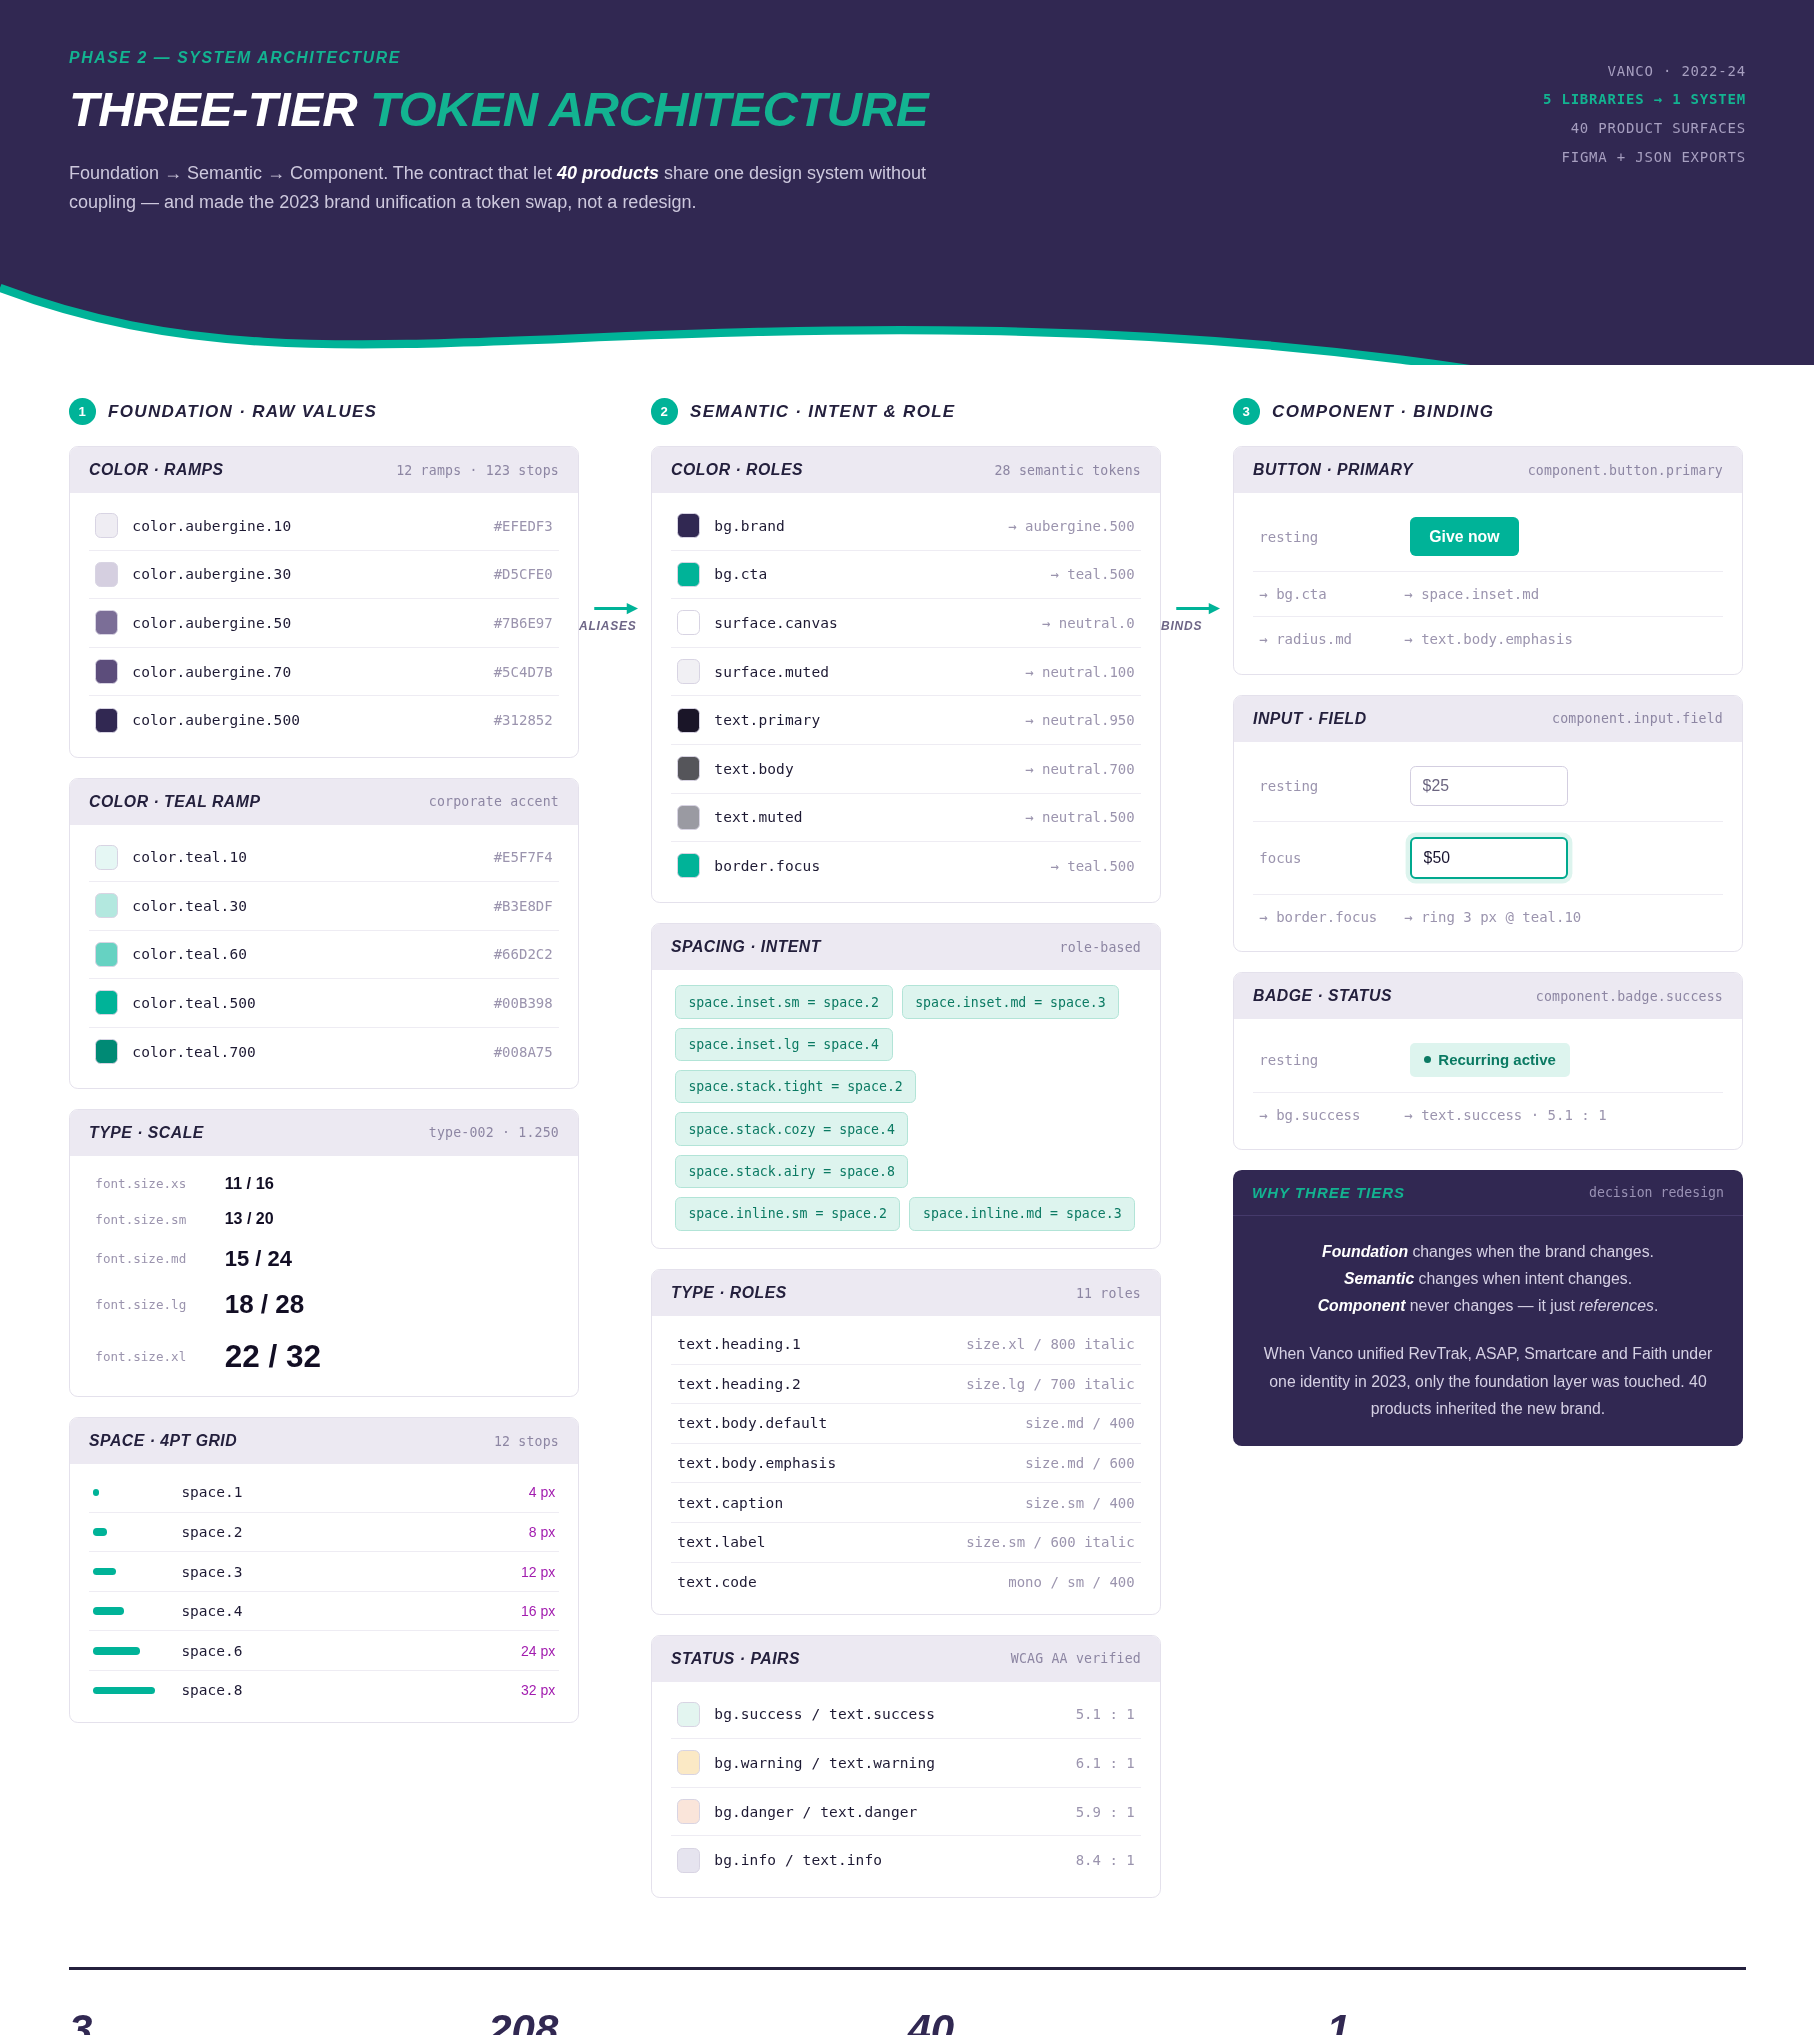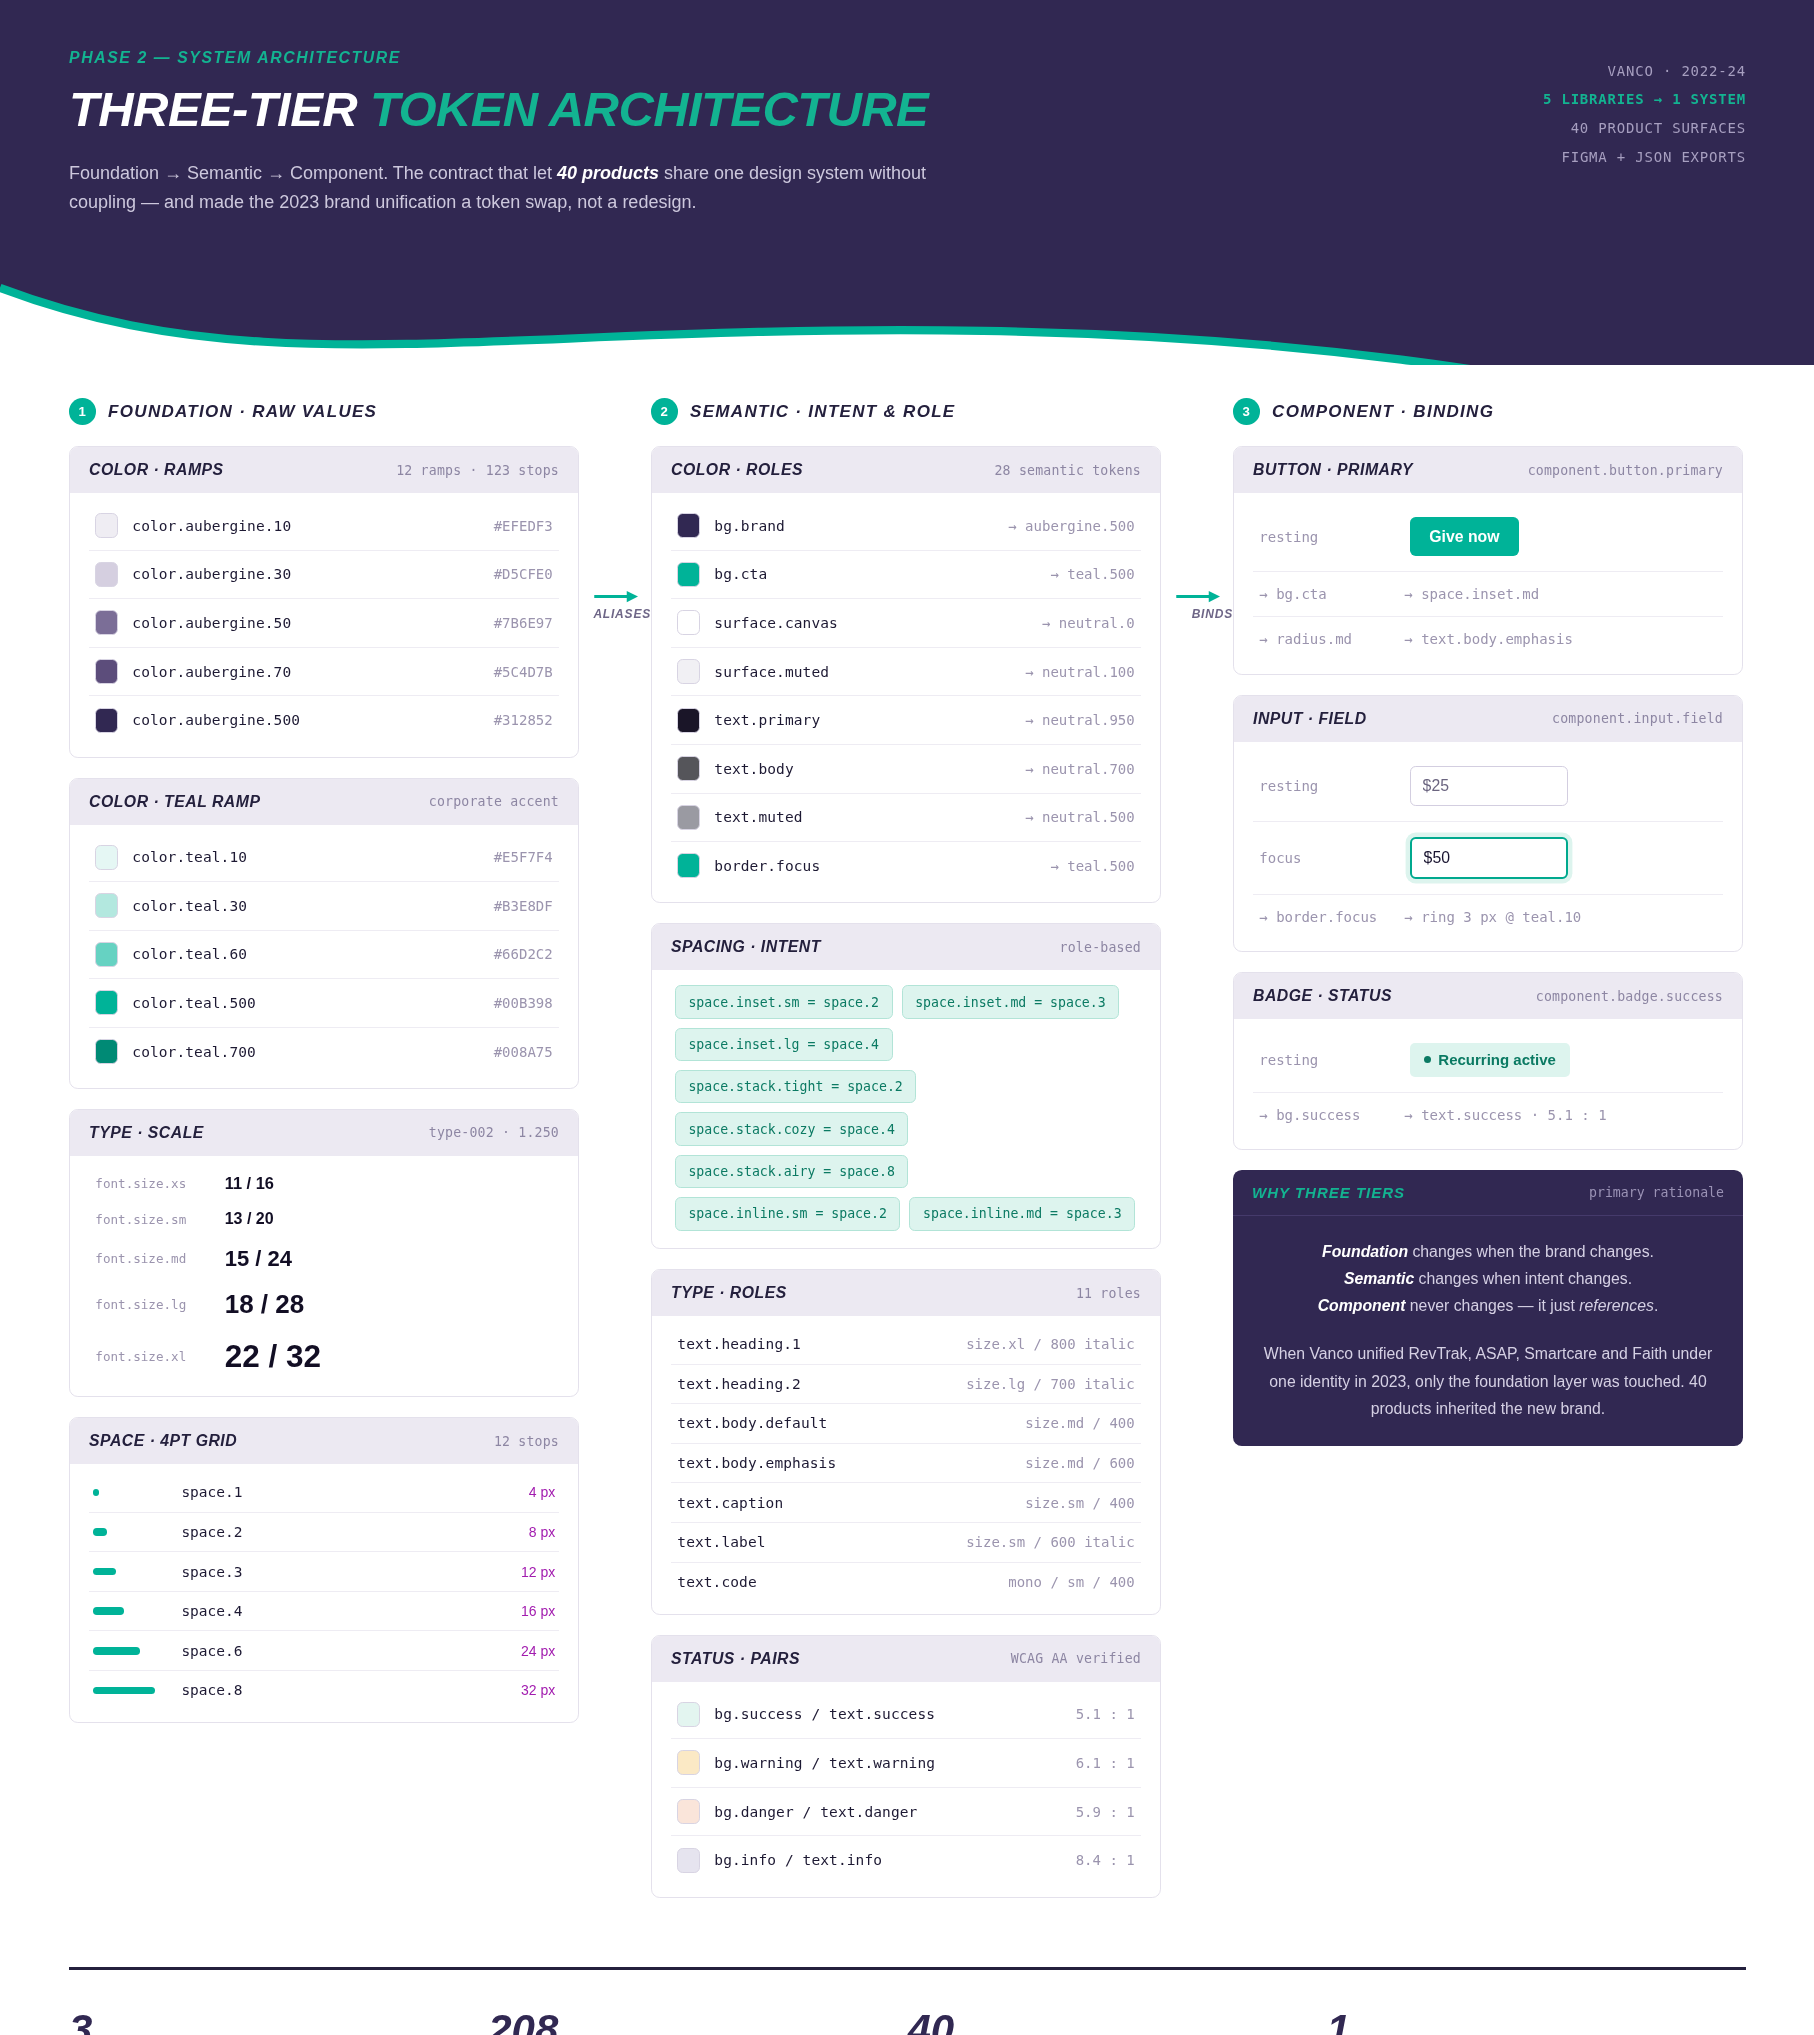--- a/index.html
+++ b/index.html
@@ -68,24 +68,24 @@
     align-items: flex-start;
   }
   .col { width: 510px; }
   .gutter {
     width: 72px;
     position: relative;
     flex: 0 0 72px;
   }
   .connector {
     position: absolute;
-    top: 191px;
+    top: 203px;
     left: 0;
     width: 72px;
-    text-align: right;
+    text-align: left;
   }
   .connector svg { display:block; margin: 0 auto 2.5px auto; }
   .connector .lbl {
     font-size: 12px;
     font-weight: 700;
     font-style: italic;
     letter-spacing: 0.8px;
     color: #6e6687;
   }
 
@@ -764,21 +764,21 @@
         <div class="bindrow">
           <span class="bindcell first">→ bg.success</span>
           <span class="bindcell">→ text.success · 5.1 : 1</span>
         </div>
       </div>
     </div>
 
     <div class="why">
       <div class="why-head">
         <div class="why-title">WHY THREE TIERS</div>
-        <div class="why-meta">primary rationale</div>
+        <div class="why-meta">decision redesign</div>
       </div>
       <div class="why-body">
         <div class="why-line"><b>Foundation</b><span> changes when the brand changes.</span></div>
         <div class="why-line"><b>Semantic</b><span> changes when intent changes.</span></div>
         <div class="why-line"><b>Component</b><span> never changes — it just </span><i>references</i><span>.</span></div>
         <div class="why-para">When Vanco unified RevTrak, ASAP, Smartcare and Faith under one identity in 2023, only the foundation layer was touched. 40 products inherited the new brand.</div>
       </div>
     </div>
   </div>
 </div>

